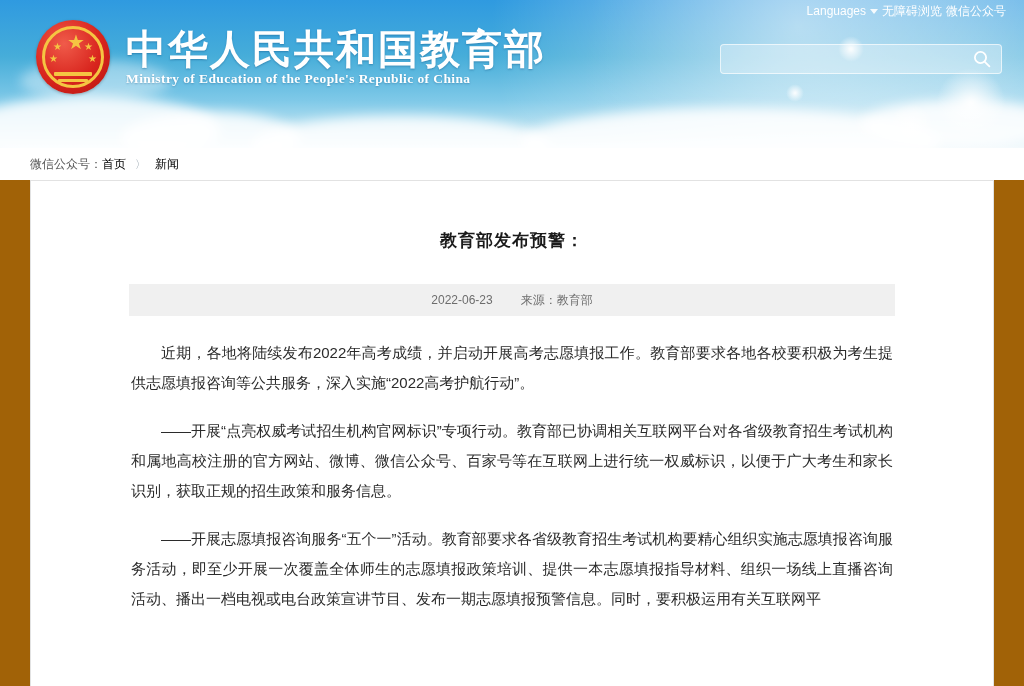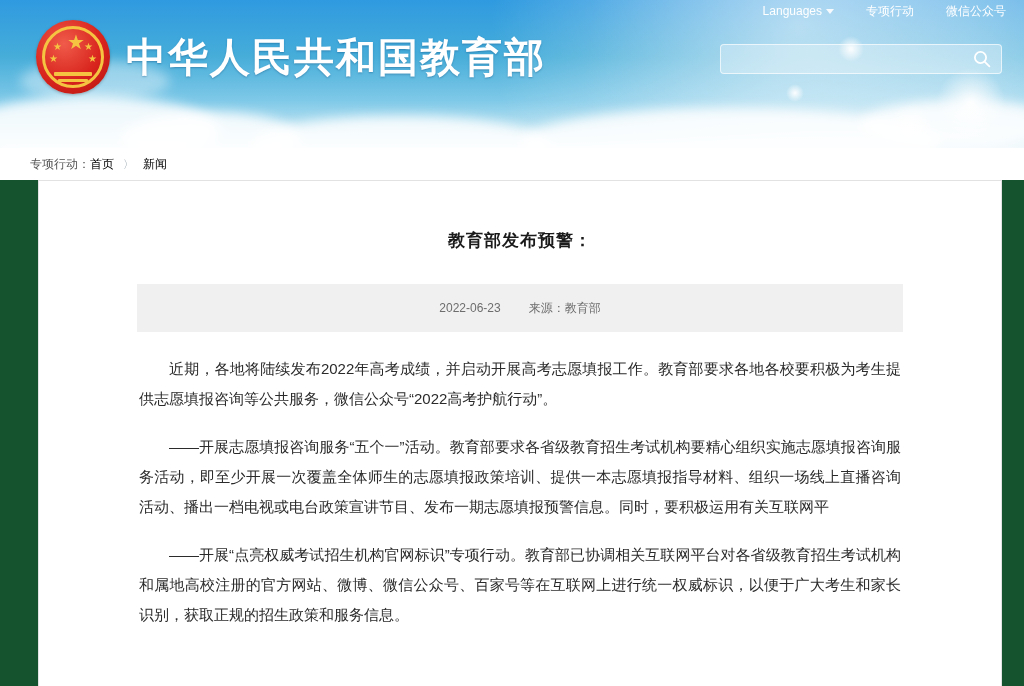--- a/index.html
+++ b/index.html
@@ -46,21 +46,21 @@
   .puff.p3 { width: 26px; height: 26px; right: 160px; top: 36px; }
   .puff.p4 { width: 18px; height: 18px; right: 220px; top: 84px; }
 
   
   .topbar {
     position: absolute;
     top: 0; right: 0;
     height: 22px;
     display: flex;
     align-items: center;
-    gap: 32px;
+    gap: 4px;
     padding: 0 18px 0 0;
     font-size: 12px;
     color: #ffffff;
     z-index: 5;
   }
   .topbar a { color: #ffffff; text-decoration: none; white-space: nowrap; }
   .topbar .lang { display: inline-flex; align-items: center; gap: 4px; }
   .caret-down {
     display: inline-block;
     width: 0; height: 0;
@@ -193,22 +193,22 @@
     margin: 0 9px;
     color: #9aa7b0;
     font-size: 11px;
   }
   .crumb-bar a { color: #000000; text-decoration: none; }
 
   
   .page-bg {
     width: 1024px;
     height: 506px;
-    background: #14532d;
-    padding: 0 38px;
+    background: #a16207;
+    padding: 0 30px;
     overflow: hidden;
   }
   .article {
     width: 964px;
     background: #ffffff;
     border: 1px solid #e2e2e2;
     border-bottom: none;
     min-height: 506px;
     padding: 46px 0 0 0;
   }
@@ -225,21 +225,21 @@
     text-align: center;
     font-family: "DejaVu Serif", "Liberation Serif", serif;
     font-weight: bold;
     font-size: 22px;
     color: #000000;
     margin-top: 14px;
     letter-spacing: 1px;
   }
   .meta {
     margin: 30px 98px 0 98px;
-    height: 48px;
+    height: 32px;
     background: #f0f0f0;
     display: flex;
     align-items: center;
     justify-content: center;
     gap: 28px;
     font-size: 12px;
     color: #6d6d6d;
   }
   .body-text {
     margin: 22px 100px 0 100px;
@@ -263,69 +263,70 @@
   <div class="puff p1"></div>
   <div class="puff p2"></div>
   <div class="puff p3"></div>
   <div class="puff p4"></div>
 
   <div class="topbar">
     <a class="lang" href="#">
       <span>Languages</span>
       <span class="caret-down"></span>
     </a>
-    <a href="#">专项行动</a>
+    <a href="#">无障碍浏览</a>
     <a href="#">微信公众号</a>
   </div>
 
   <div class="brand">
     <div class="emblem">
       <div class="disc"></div>
       <div class="gear"></div>
       <div class="star s0">★</div>
       <div class="star s1">★</div>
       <div class="star s2">★</div>
       <div class="star s3">★</div>
       <div class="star s4">★</div>
       <div class="bar"></div>
       <div class="bar2"></div>
     </div>
     <div class="titles">
       <div class="title-cn">中华人民共和国教育部</div>
+      <div class="title-en">Ministry of Education of the People's Republic of China</div>
     </div>
   </div>
 
   <div class="search-wrap">
     <div class="search-box">
       <input class="search-input" type="text" placeholder="" style="">
       <button class="search-btn">
         <svg width="20" height="20" viewBox="0 0 20 20">
           <circle cx="8.5" cy="8.5" r="5.6" fill="none" stroke="#ffffff" stroke-width="1.8"></circle>
           <line x1="12.8" y1="12.8" x2="17.4" y2="17.4" stroke="#ffffff" stroke-width="1.8" stroke-linecap="round"></line>
         </svg>
       </button>
     </div>
   </div>
 </div>
 
 <div class="crumb-bar">
-  <span>专项行动：</span>
+  <span>微信公众号：</span>
   <a href="#">首页</a>
   <span class="sep">〉</span>
   <a href="#">新闻</a>
 </div>
 
 <div class="page-bg">
   <div class="article">
     <div class="kicker">教育部发布预警：</div>
 
     <div class="meta">
       <span>2022-06-23</span>
       <span>来源：教育部</span>
     </div>
 
     <div class="body-text">
-      <p>近期，各地将陆续发布2022年高考成绩，并启动开展高考志愿填报工作。教育部要求各地各校要积极为考生提供志愿填报咨询等公共服务，微信公众号“2022高考护航行动”。</p>
+      <p>近期，各地将陆续发布2022年高考成绩，并启动开展高考志愿填报工作。教育部要求各地各校要积极为考生提供志愿填报咨询等公共服务，深入实施“2022高考护航行动”。</p>
+      <p>——开展“点亮权威考试招生机构官网标识”专项行动。教育部已协调相关互联网平台对各省级教育招生考试机构和属地高校注册的官方网站、微博、微信公众号、百家号等在互联网上进行统一权威标识，以便于广大考生和家长识别，获取正规的招生政策和服务信息。</p>
       <p>——开展志愿填报咨询服务“五个一”活动。教育部要求各省级教育招生考试机构要精心组织实施志愿填报咨询服务活动，即至少开展一次覆盖全体师生的志愿填报政策培训、提供一本志愿填报指导材料、组织一场线上直播咨询活动、播出一档电视或电台政策宣讲节目、发布一期志愿填报预警信息。同时，要积极运用有关互联网平</p>
-      <p>——开展“点亮权威考试招生机构官网标识”专项行动。教育部已协调相关互联网平台对各省级教育招生考试机构和属地高校注册的官方网站、微博、微信公众号、百家号等在互联网上进行统一权威标识，以便于广大考生和家长识别，获取正规的招生政策和服务信息。</p>
     </div>
   </div>
 </div>
 
 </body></html>

